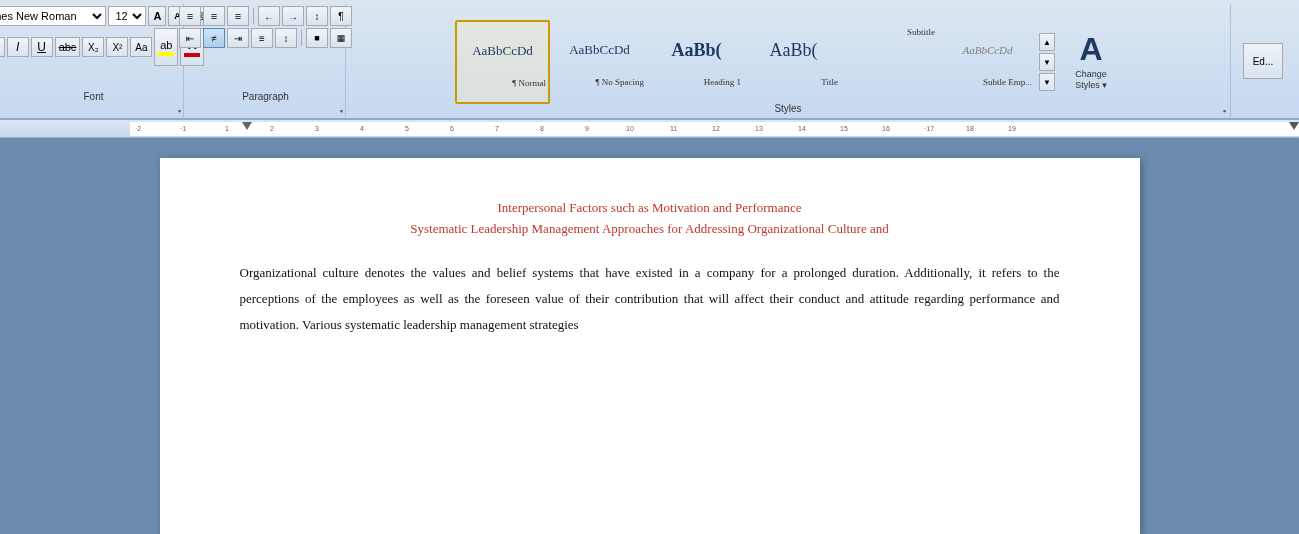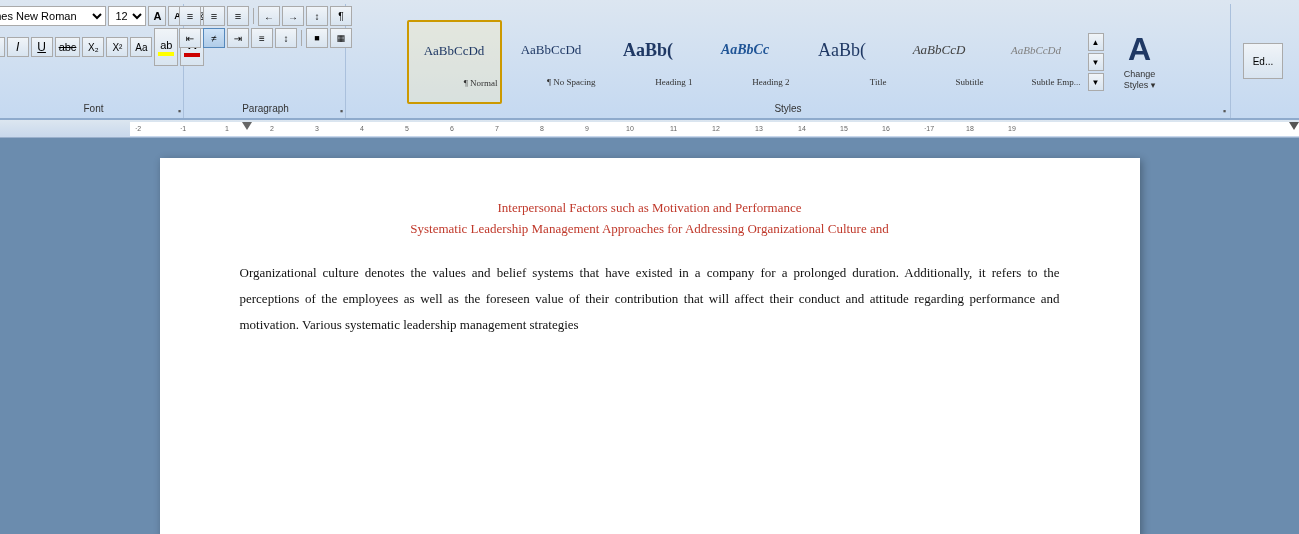--- a/index.html
+++ b/index.html
@@ -23,21 +23,21 @@
       border-right: 1px solid #aac0dc;
       padding: 2px 6px 0 6px;
       position: relative;
     }
 
     .ribbon-group-label {
       font-family: Arial, sans-serif;
       font-size: 10px;
       color: #333;
       position: absolute;
-      bottom: 4px;
+      bottom: 16px;
       left: 50%;
       transform: translateX(-50%);
       white-space: nowrap;
     }
 
     .ribbon-group-expand {
       position: absolute;
       bottom: 2px;
       right: 2px;
       font-size: 9px;
@@ -426,32 +426,27 @@
           <div class="style-name">
             <span style="font-size:9px;">¶</span> No Spacing
           </div>
         </div>
 
         <div class="style-item">
           <div class="style-preview" style="font-size:18px;color:#1f3864;font-weight:bold;">AaBb(</div>
           <div class="style-name">Heading 1</div>
         </div>
 
-        <div class="style-item">
-          <div class="style-preview" style="font-size:14px;color:#1f5496;font-weight:bold;font-style:italic;">AaBbCc</div>
-          <div class="style-name">Heading 2</div>
-        </div>
 
         <div class="style-item">
           <div class="style-preview" style="font-size:18px;color:#1f3864;">AaBb(</div>
           <div class="style-name">Title</div>
         </div>
 
         <div class="style-item">
-          <div class="style-preview" style="font-size:13px;color:#404040;font-style:italic;">AaBbCcD</div>
           <div class="style-name">Subtitle</div>
         </div>
 
         <div class="style-item">
           <div class="style-preview" style="font-size:11px;color:#7f7f7f;font-style:italic;">AaBbCcDd</div>
           <div class="style-name">Subtle Emp...</div>
         </div>
 
       </div>
 

